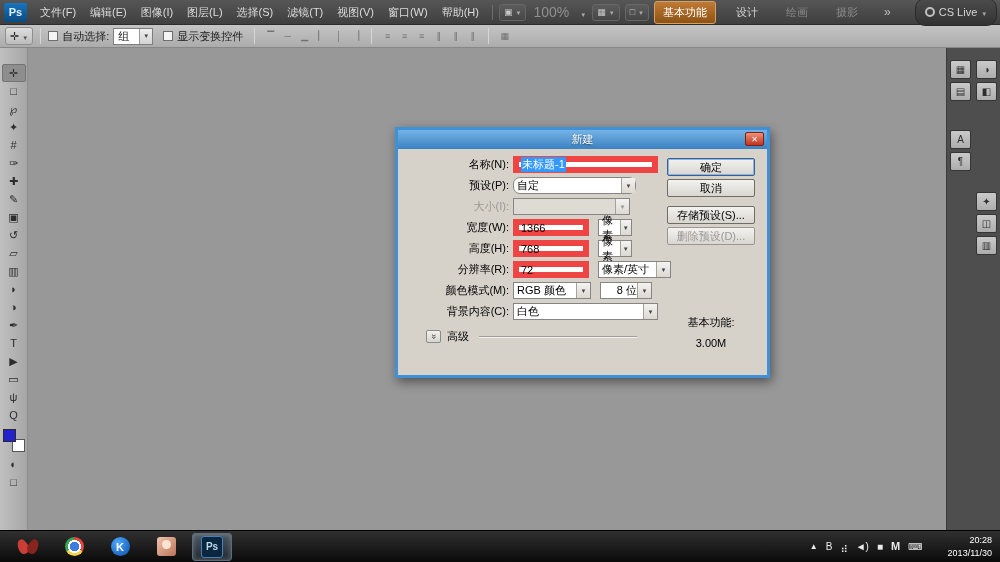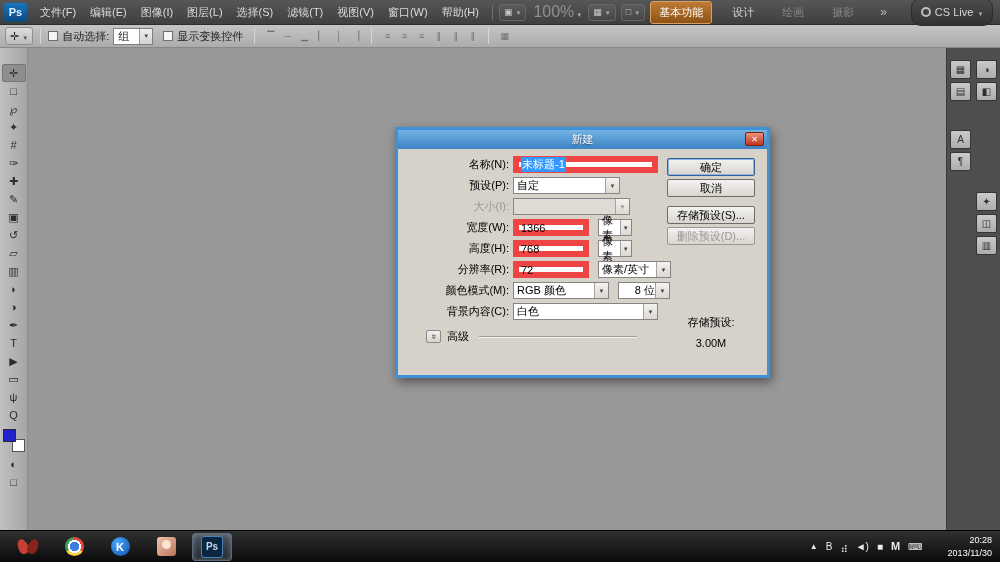--- a/index.html
+++ b/index.html
@@ -5,21 +5,21 @@
   * { box-sizing: border-box; margin: 0; padding: 0; }
   body { font-family: "Liberation Sans", "DejaVu Sans", sans-serif; }
   .screen { position: relative; width: 1000px; height: 562px; overflow: hidden; background: #979797; font-size: 11px; cursor: default; }
 
   
   .menubar { height: 25px; background: linear-gradient(#565656, #3f3f3f); border-bottom: 1px solid #2c2c2c; display: flex; align-items: center; color: #dcdcdc; }
   .ps-logo { width: 23px; height: 19px; margin: 0 6px 0 4px; border-radius: 2px; background: linear-gradient(#1875bd, #0c4a80); color: #dceeff; font-weight: bold; font-size: 11px; display: flex; align-items: center; justify-content: center; flex: 0 0 auto; }
   .menu-item { padding: 0 7px; line-height: 25px; white-space: nowrap; }
   .mb-sep { width: 1px; height: 15px; background: #2f2f2f; border-right: 1px solid #6e6e6e; margin: 0 6px; }
   .mb-btn { display: flex; align-items: center; gap: 3px; height: 17px; padding: 0 4px; border: 1px solid #666; border-radius: 3px; background: linear-gradient(#5c5c5c, #464646); margin-right: 5px; color: #c8c8c8; font-size: 9px; }
-  .mb-zoom { color: #8f8f8f; font-size: 16px; margin: 0 6px 0 2px; display: flex; align-items: center; gap: 2px; justify-content: center; }
+  .mb-zoom { color: #8f8f8f; font-size: 14px; margin: 0 6px 0 2px; display: flex; align-items: center; gap: 11px; justify-content: center; }
   .dd { display: inline-block; }
   .dd::after { content: "▼"; font-size: 6px; color: #aaa; }
   .mb-right { margin-left: auto; display: flex; align-items: center; }
   .ws { padding: 3px 8px; border-radius: 3px; color: #d2d2d2; margin-right: 12px; white-space: nowrap; }
   .ws.active { background: linear-gradient(#bf7a35, #8d5315); border: 1px solid #d8a05e; color: #fff; }
   .ws.dim { color: #8a8a8a; }
   .ws-overflow { color: #bbb; padding: 0 6px; font-size: 12px; }
   .cslive { display: flex; align-items: center; gap: 4px; height: 28px; padding: 0 9px; margin: 0 14px 0 18px; border: 1px solid #2a2a2a; border-radius: 10px; background: linear-gradient(#4c4c4c, #323232); color: #d5d5d5; white-space: nowrap; }
   .cs-icon { width: 10px; height: 10px; border-radius: 50%; border: 2px solid #c0c0c0; }
   .win-controls { display: flex; gap: 2px; margin-right: 4px; }
@@ -62,21 +62,21 @@
   .dlg-body { position: relative; height: 226px; padding-top: 5px; }
   .row { display: flex; align-items: center; height: 21px; }
   .lbl { width: 115px; text-align: right; padding-right: 4px; color: #000; white-space: nowrap; }
   .row.disabled .lbl { color: #9a9691; }
   .textbox { height: 17px; background: #fff; border: 6px solid #ef4444; display: flex; align-items: center; padding: 0 2px; }
   .textbox .seltext { background: #3399ff; color: #fff; padding: 0 1px; }
   .combo { height: 17px; background: #fff; border: 1px solid #858585; display: flex; align-items: center; justify-content: space-between; padding-left: 3px; }
   .combo .arrow { width: 14px; height: 100%; border-left: 1px solid #a5a29c; background: linear-gradient(#f4f3f0, #dcd8d2); display: flex; align-items: center; justify-content: center; }
   .combo.disabled { background: #dedbd5; color: #9a9691; }
   .combo.disabled .arrow::after { color: #9a9691; }
-  .w145 { width: 145px; } .w123 { width: 107px; } .w117 { width: 117px; } .w81 { width: 96px; } .w76 { width: 76px; } .w58 { width: 34px; } .w73 { width: 73px; } .w52 { width: 52px; justify-content: flex-end; }
+  .w145 { width: 145px; } .w123 { width: 123px; border-radius: 7px; } .w117 { width: 117px; } .w81 { width: 78px; } .w76 { width: 76px; } .w58 { width: 34px; } .w73 { width: 73px; } .w52 { width: 52px; justify-content: flex-end; }
   .gapL { margin-left: 9px; }
   .adv { display: flex; align-items: center; margin-top: 7px; padding-left: 28px; }
   .advbtn { width: 15px; height: 13px; border: 1px solid #8a8a8a; border-radius: 2px; background: linear-gradient(#f2f1ef, #d8d5cf); display: flex; align-items: center; justify-content: center; }
   .chev { transform: rotate(90deg); font-size: 9px; color: #333; line-height: 1; display: inline-block; }
   .adv .albl { margin-left: 6px; color: #000; }
   .advline { width: 158px; height: 2px; border-top: 1px solid #a29e97; border-bottom: 1px solid #f4f2ee; margin-left: 10px; }
   .dlg-buttons { position: absolute; top: 9px; right: 12px; width: 88px; display: flex; flex-direction: column; }
   .btn { height: 18px; margin-bottom: 3px; background: linear-gradient(#f3f2f0, #d9d6d0); border: 1px solid #6f6c66; border-radius: 2px; font-size: 11px; color: #000; font-family: inherit; display: flex; align-items: center; justify-content: center; }
   .btn.default { border: 1px solid #35619b; box-shadow: 0 0 0 1px #8fb3d9 inset; text-align: right; }
   .btn.gap { margin-top: 6px; }
@@ -388,21 +388,21 @@
       </div>
 
       <div class="dlg-buttons">
         <button class="btn default">确定</button>
         <button class="btn">取消</button>
         <button class="btn gap">存储预设(S)...</button>
         <button class="btn disabled">删除预设(D)...</button>
       </div>
 
       <div class="imgsize">
-        <div>存储预设:</div>
+        <div>基本功能:</div>
         <div class="isv">3.00M</div>
       </div>
 
     </div>
   </div>
 
   <footer class="taskbar">
     <div class="tb-apps">
       <div class="tb-app">
           <span class="butterfly"></span>

